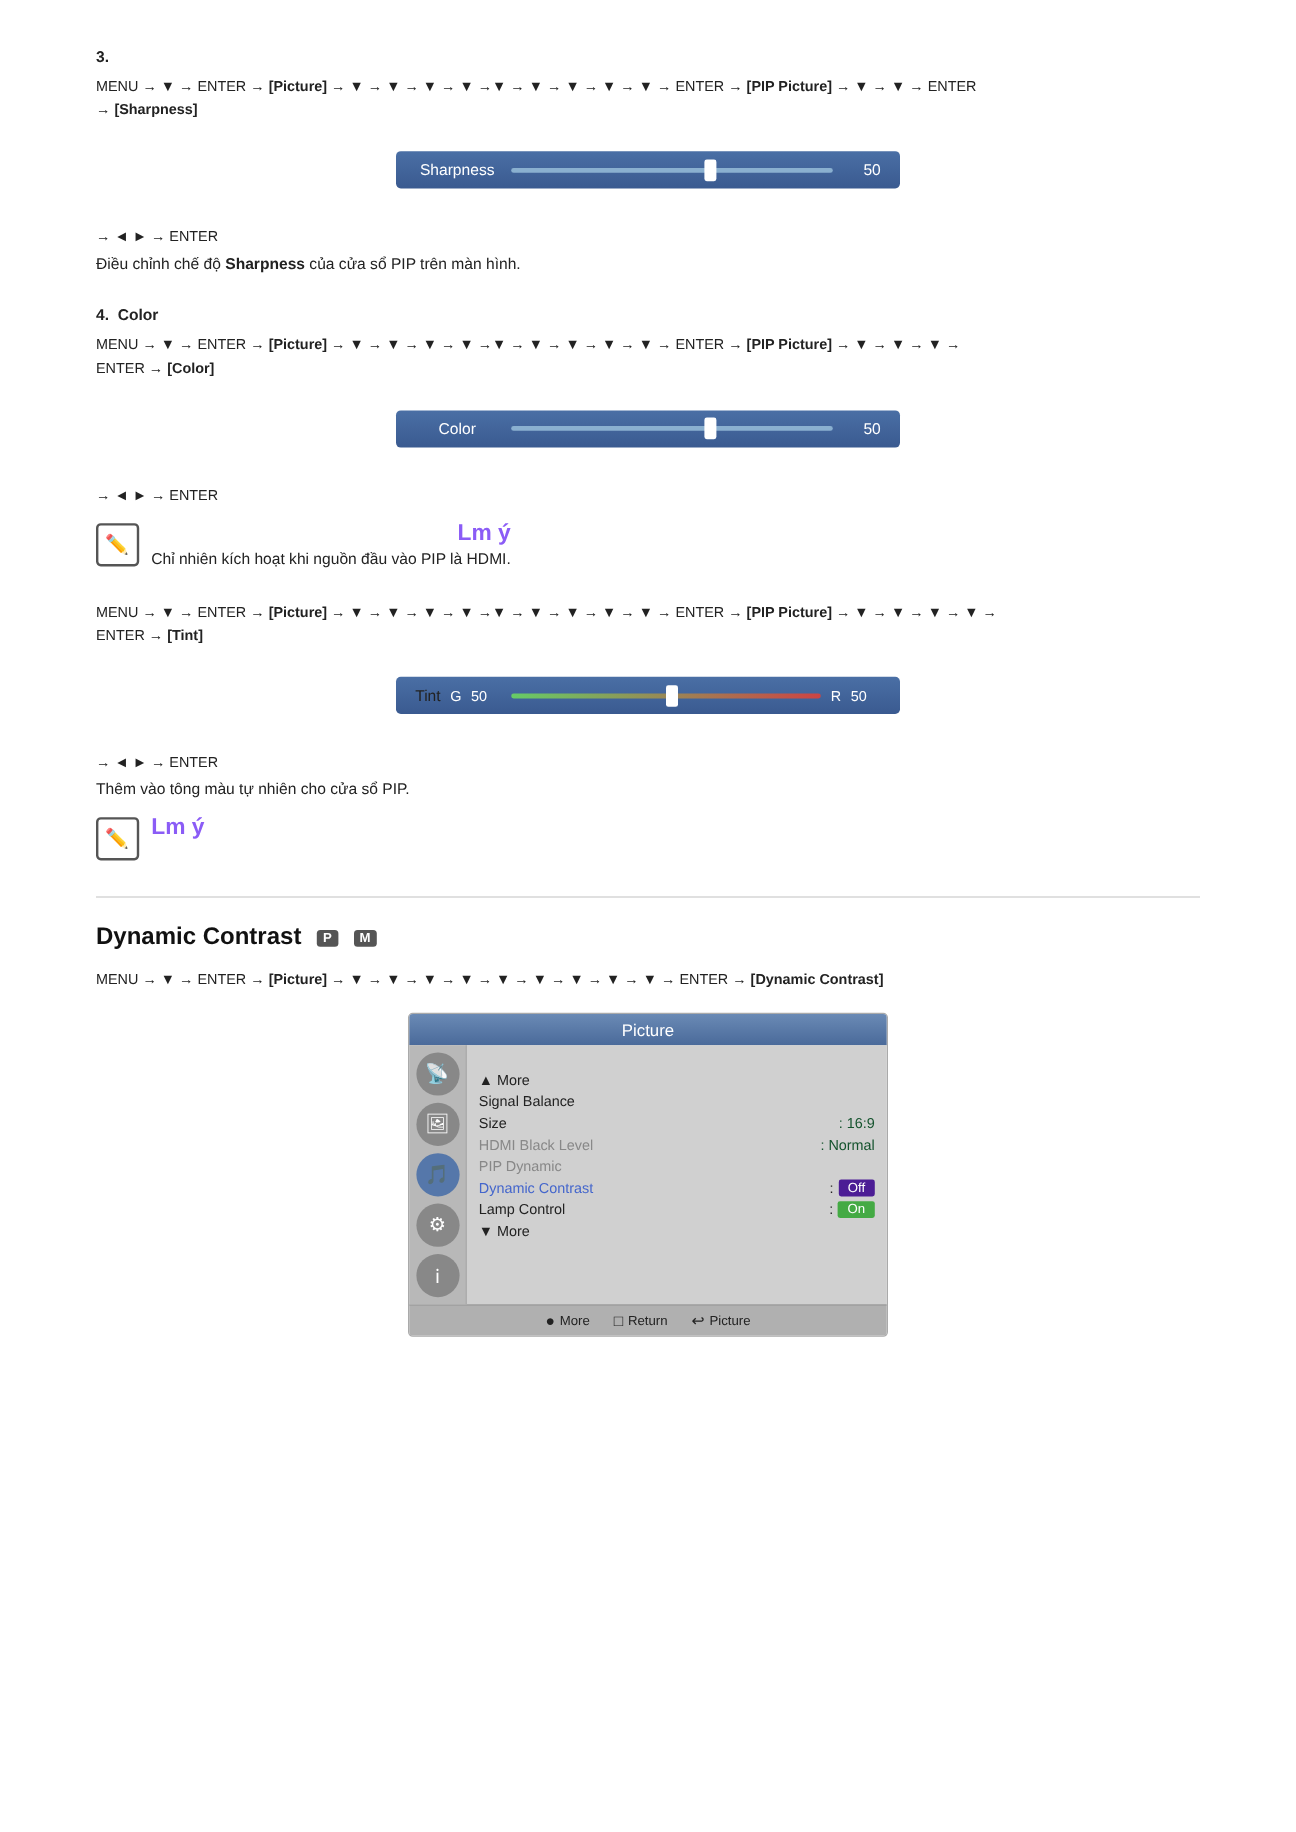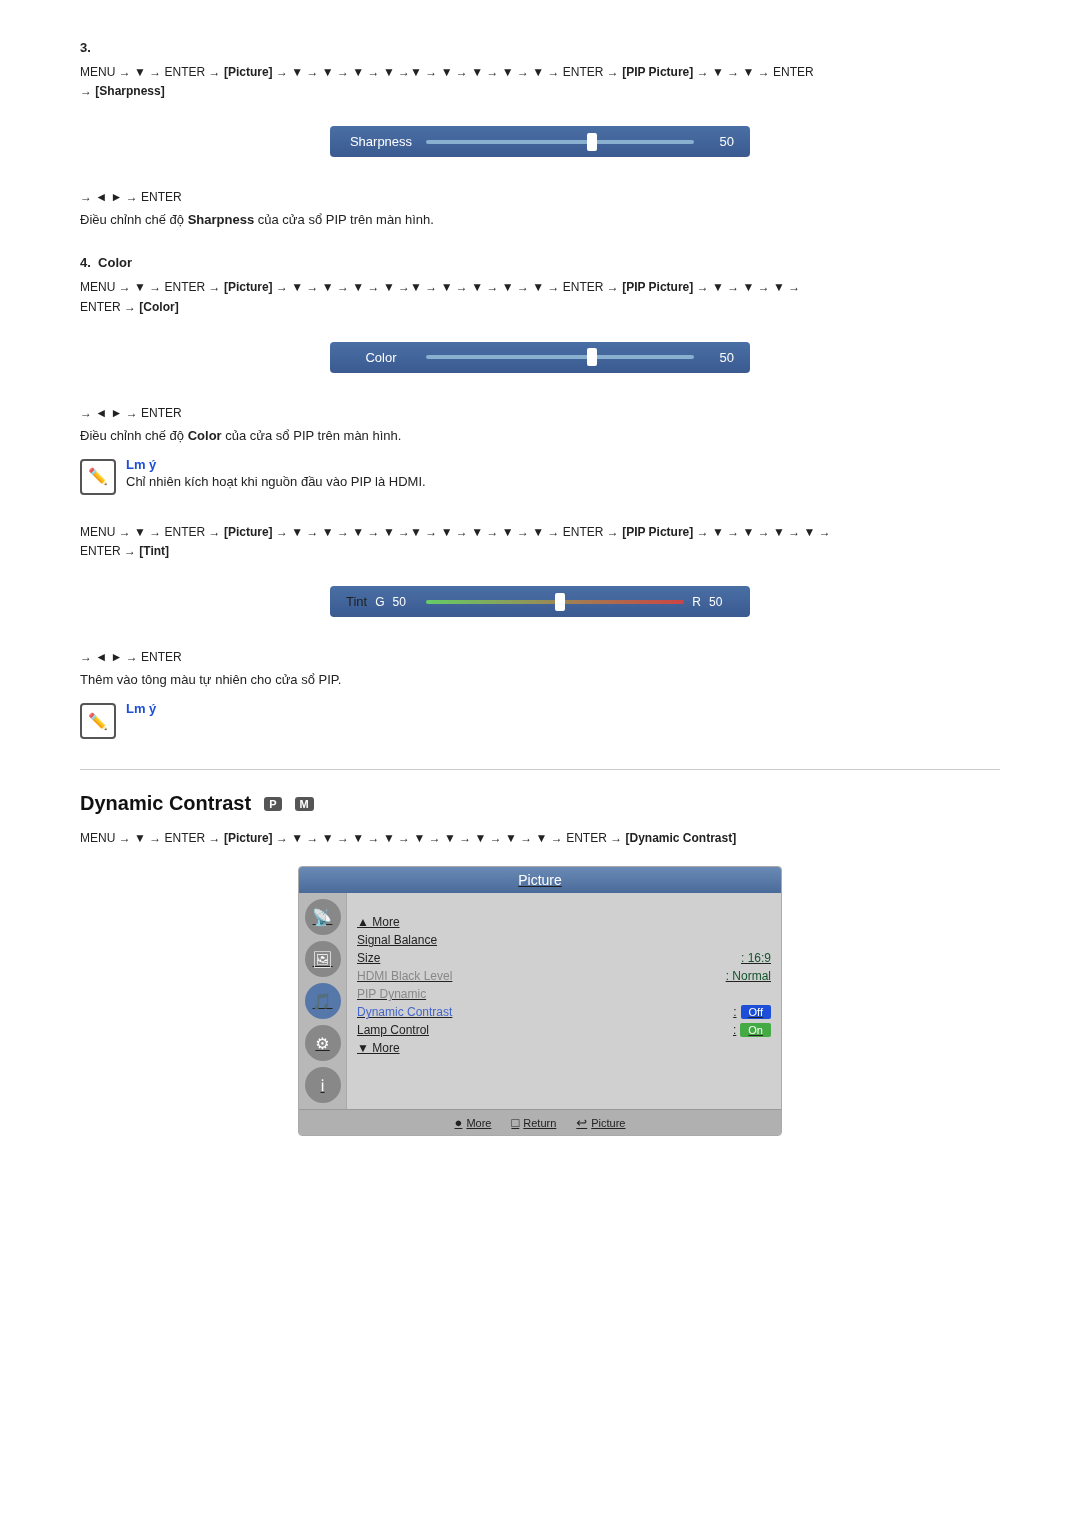--- a/index.html
+++ b/index.html
@@ -145,23 +145,24 @@
       margin-top: 2px;
     }
 
     .note-text-area {
       display: flex;
       flex-direction: column;
       gap: 2px;
     }
 
     .note-label {
-      font-size: 13px;
+      font-size: 19px;
       font-weight: bold;
-      color: #1d4ed8;
+      color: #8b5cf6;
+      text-align: right;
     }
 
     .note-content {
       font-size: 13px;
       color: #222;
     }
 
     hr.section-divider {
       border: none;
       border-top: 1px solid #ccc;
@@ -193,27 +194,26 @@
 
     .badge-p {
       background: #555;
     }
 
     .badge-m {
       background: #555;
     }
 
     .picture-menu-container {
-      width: 484px;
+      width: 400px;
       margin: 18px auto 0 auto;
       border: 1px solid #aaa;
       border-radius: 4px;
       overflow: hidden;
       background: #e8e8e8;
-      text-decoration: underline;
     }
 
     .picture-menu-header {
       background: linear-gradient(180deg, #6a8ab5 0%, #4a6a9a 100%);
       text-align: center;
       color: #fff;
       font-size: 14px;
       padding: 5px 0;
     }
 
@@ -271,21 +271,21 @@
     .menu-content-row .row-value {
       color: #14532d;
       font-size: 12px;
     }
 
     .menu-content-row.highlighted .row-label {
       color: #4466cc;
     }
 
     .menu-content-row .row-value-off {
-      background: #1d4ed8;
+      background: #4c1d95;
       color: #fff;
       padding: 1px 8px;
       border-radius: 2px;
       font-size: 11px;
     }
 
     .menu-content-row .row-value-on {
       background: #44aa44;
       color: #fff;
       padding: 1px 8px;
@@ -419,23 +419,20 @@
         <div class="slider-track">
           <div class="slider-thumb"></div>
         </div>
       </div>
       <div class="slider-value">50</div>
     </div>
     <span class="slider-arrow-down">▼</span>
   </div>
 
   <div class="nav-instruction">→ ◄ ► → ENTER</div>
-  <div class="description">
-    Điều chỉnh chế độ <b>Color</b> của cửa sổ PIP trên màn hình.
-  </div>
 
   <div class="note-box">
     <div class="note-icon">✏️</div>
     <div class="note-text-area">
       <span class="note-label">Lm ý</span>
       <span class="note-content">Chỉ nhiên kích hoạt khi nguồn đầu vào PIP là HDMI.</span>
     </div>
   </div>
 </div>
 

